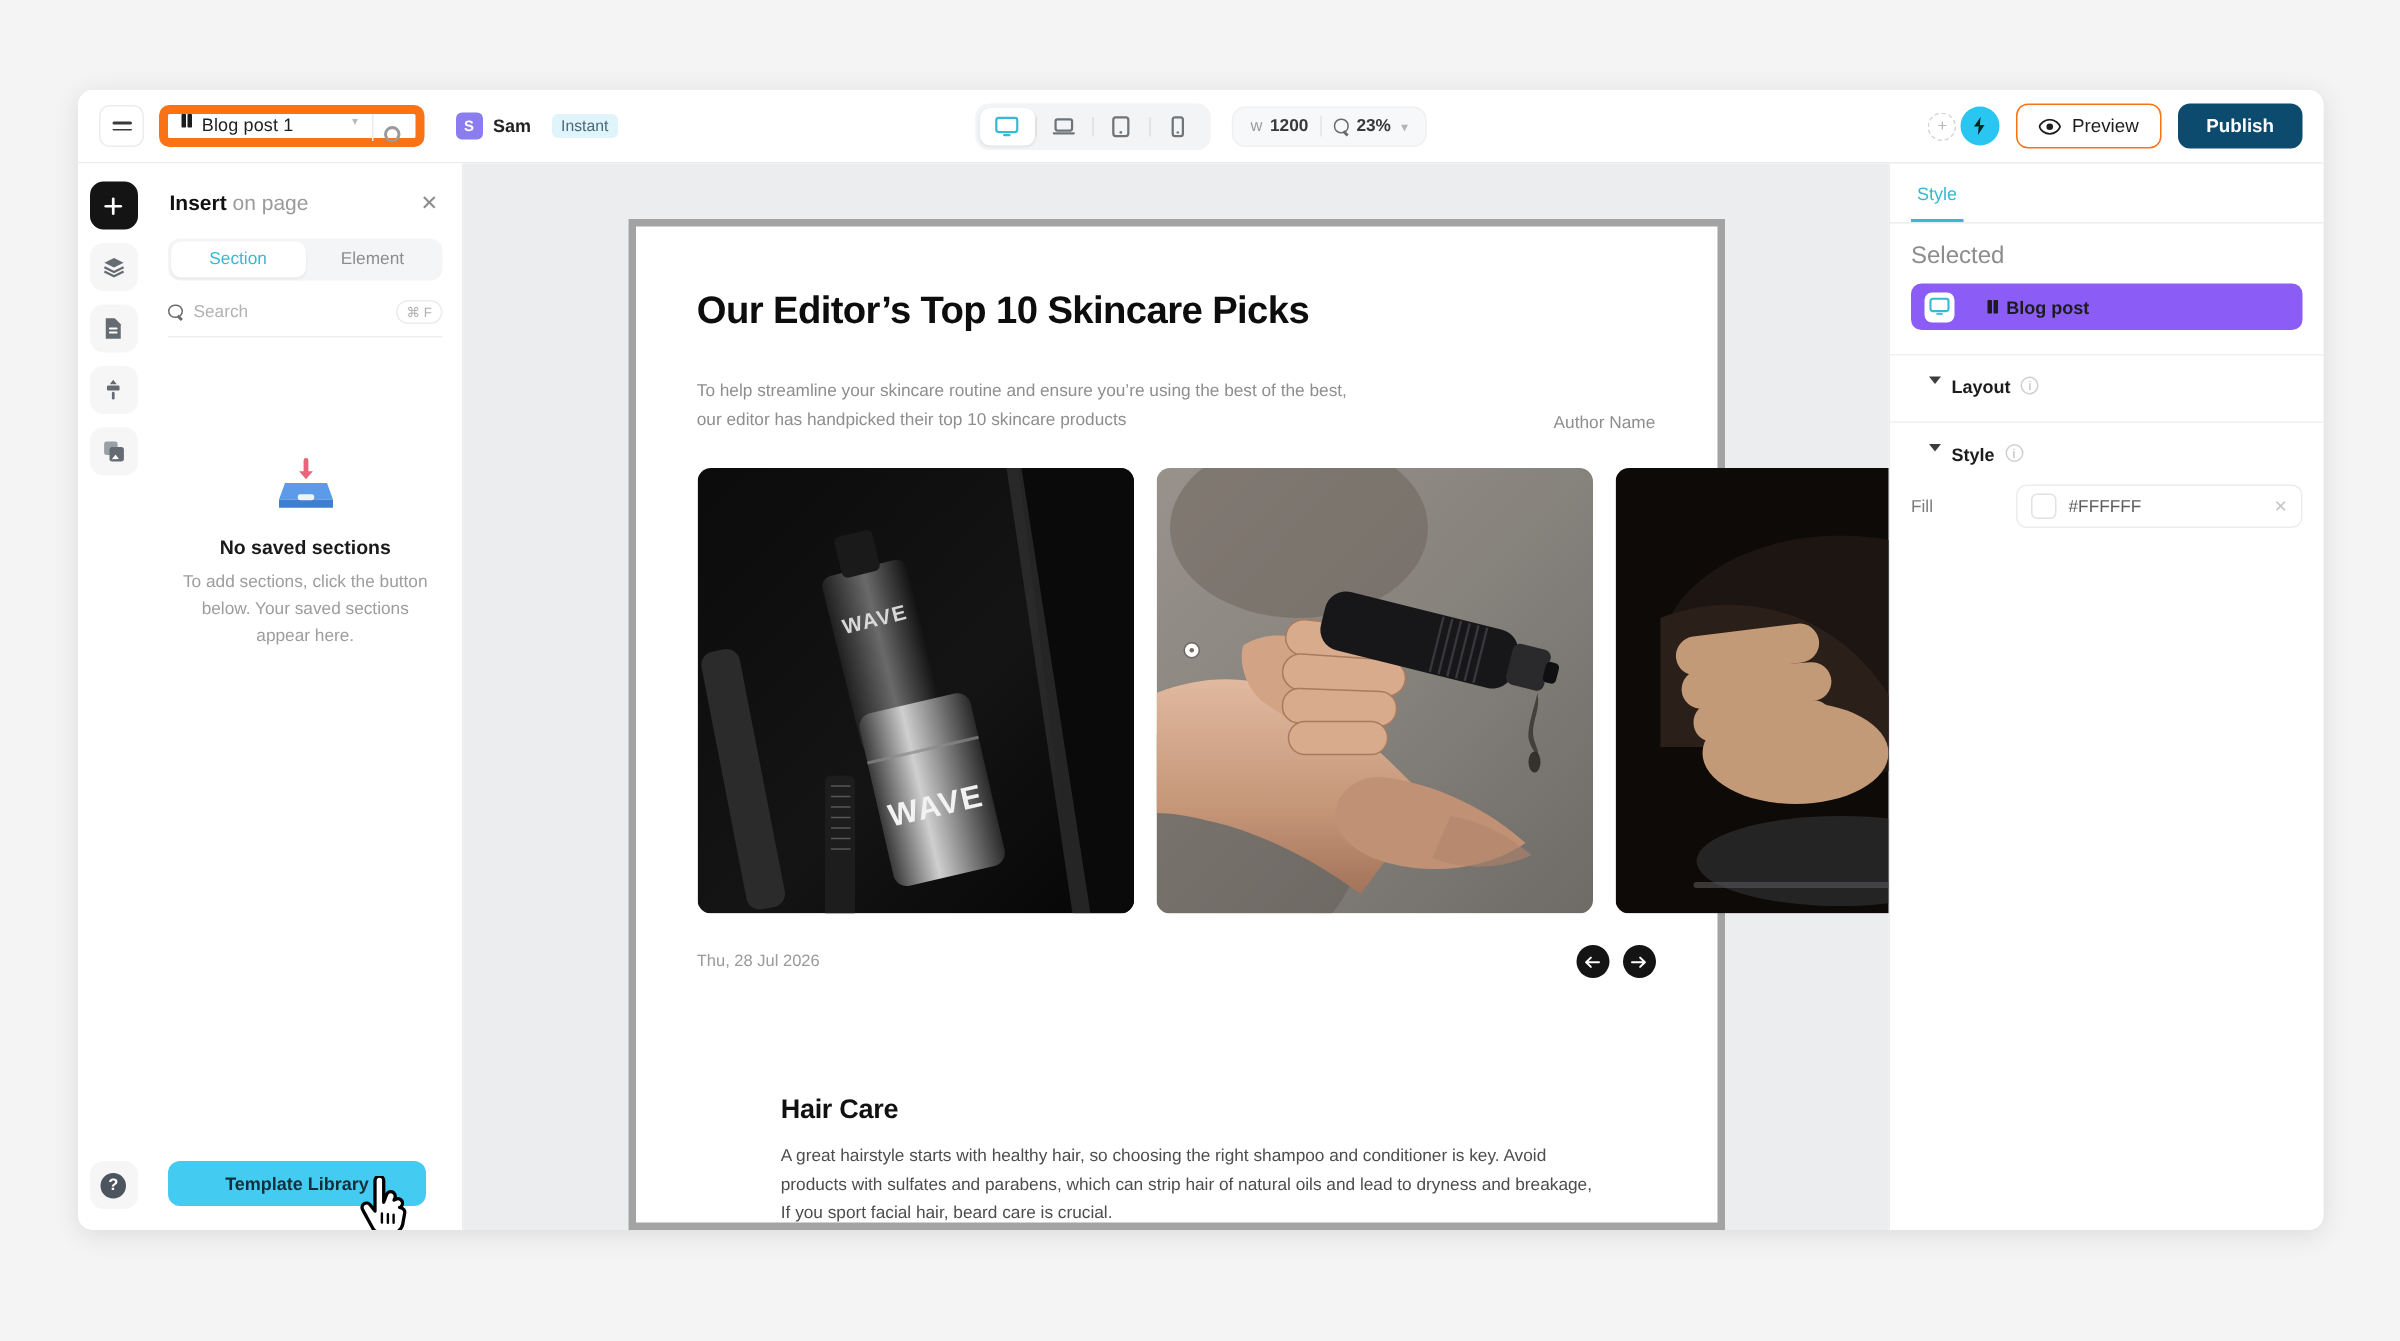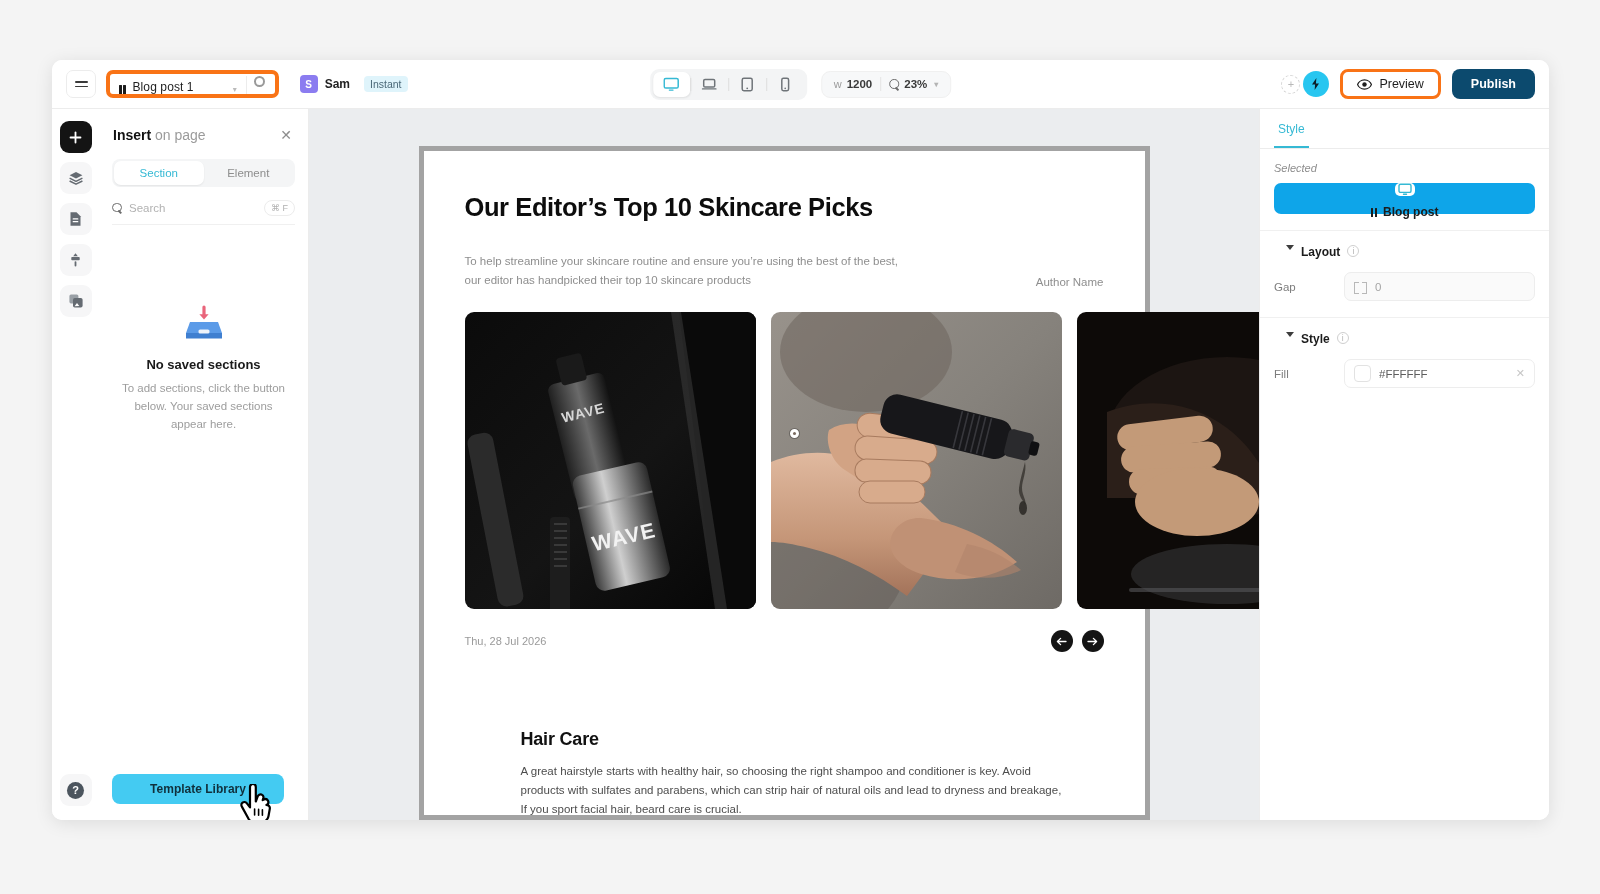--- a/index.html
+++ b/index.html
@@ -39,23 +39,23 @@
     border: 1px solid #ececec; border-radius: 7px;
     background: #fff;
     display: flex; align-items: center; justify-content: center;
     cursor: pointer;
   }
   .hamb { display: flex; flex-direction: column; gap: 3px; }
   .hamb span { display: block; width: 13px; height: 1.6px; background: #3a3a3a; border-radius: 1px; }
   .hamb span:last-child { width: 13px; }
 
   .doc-pill {
-    display: flex; align-items: flex-end;
+    display: flex; align-items: flex-start;
     height: 28px;
-    border: 4px solid #f97316; border-radius: 7px;
+    border: 6px solid #f97316; border-radius: 7px;
     background: #fff;
     padding: 0 2px 0 9px;
   }
   .doc-icon { display: flex; gap: 1.5px; margin-right: 7px; }
   .doc-icon i { display: block; width: 2.5px; height: 9px; background: #1c1c1c; border-radius: .5px; }
   .doc-title { font-size: 12px; color: #1e1e1e; font-weight: 500; letter-spacing: .1px; }
   .caret-dn {
     width: 22px; text-align: center; color: #bbb; font-size: 8px;
     margin-left: 30px; cursor: pointer;
   }
@@ -128,21 +128,21 @@
   }
   .avatar-cyan {
     width: 26px; height: 26px; border-radius: 50%;
     background: #28c6f0;
     display: flex; align-items: center; justify-content: center;
     cursor: pointer;
   }
   .btn-preview {
     display: flex; align-items: center; gap: 7px;
     height: 30px; padding: 0 14px;
-    border: 3px solid #f97316; border-radius: 8px;
+    border: 1px solid #f97316; border-radius: 8px;
     background: #fff; font-size: 12.5px; color: #1e1e1e; font-weight: 500;
     cursor: pointer;
   }
   .btn-publish {
     height: 30px; padding: 0 19px;
     border-radius: 8px; border: none;
     background: #0c4a6e; color: #fff;
     font-size: 12.5px; font-weight: 600;
     font-family: "Liberation Sans", sans-serif;
     cursor: pointer;
@@ -299,27 +299,26 @@
     display: flex; flex-direction: column;
   }
   .rp-tabs { display: flex; padding: 0 14px; border-bottom: 1px solid #ececec; }
   .rp-tab {
     font-size: 12px; color: #35b9d4; font-weight: 500;
     padding: 13px 4px 10px 4px;
     border-bottom: 2px solid #35b9d4;
     cursor: pointer;
   }
   .rp-sec { padding: 13px 14px 0 14px; }
-  .rp-label { font-size: 11px; color: #8d8d8d; font-style: italic; }
+  .rp-label { font-size: 16px; color: #8d8d8d; }
   .selected-chip {
-    display: flex; align-items: center; gap: 9px;
+    display: flex; align-items: center; gap: 22px;
     height: 31px; margin-top: 9px;
-    background: #0ea5e9; border-radius: 7px; padding: 0 9px;
-    cursor: pointer;
-    flex-direction: column;
+    background: #8b5cf6; border-radius: 7px; padding: 0 9px;
+    cursor: pointer;
   }
   .chip-mon {
     width: 20px; height: 20px; border-radius: 5px; background: #fff;
     display: flex; align-items: center; justify-content: center;
   }
   .chip-txt { display: flex; align-items: center; gap: 6px; font-size: 12px; color: #1c1c1c; font-weight: 600; }
   .chip-bars { display: flex; gap: 1.5px; }
   .chip-bars i { display:block; width: 2.5px; height: 9px; background: #1c1c1c; border-radius: .5px; }
 
   .rp-divider { height: 1px; background: #f0f0f0; margin: 16px 0 0 0; }
@@ -693,27 +692,20 @@
         </div>
       </div>
 
       <div class="rp-divider"></div>
 
       <div class="grp-head">
         <span class="tri"></span>
         <span class="grp-title">Layout</span>
         <i class="info-i">i</i>
       </div>
-      <div class="field-row">
-        <span class="field-label">Gap</span>
-        <span class="field-box">
-          <span class="gap-ico"></span>
-          <span class="field-val">0</span>
-        </span>
-      </div>
 
       <div class="rp-divider"></div>
 
       <div class="grp-head">
         <span class="tri"></span>
         <span class="grp-title">Style</span>
         <i class="info-i">i</i>
       </div>
       <div class="field-row">
         <span class="field-label">Fill</span>

